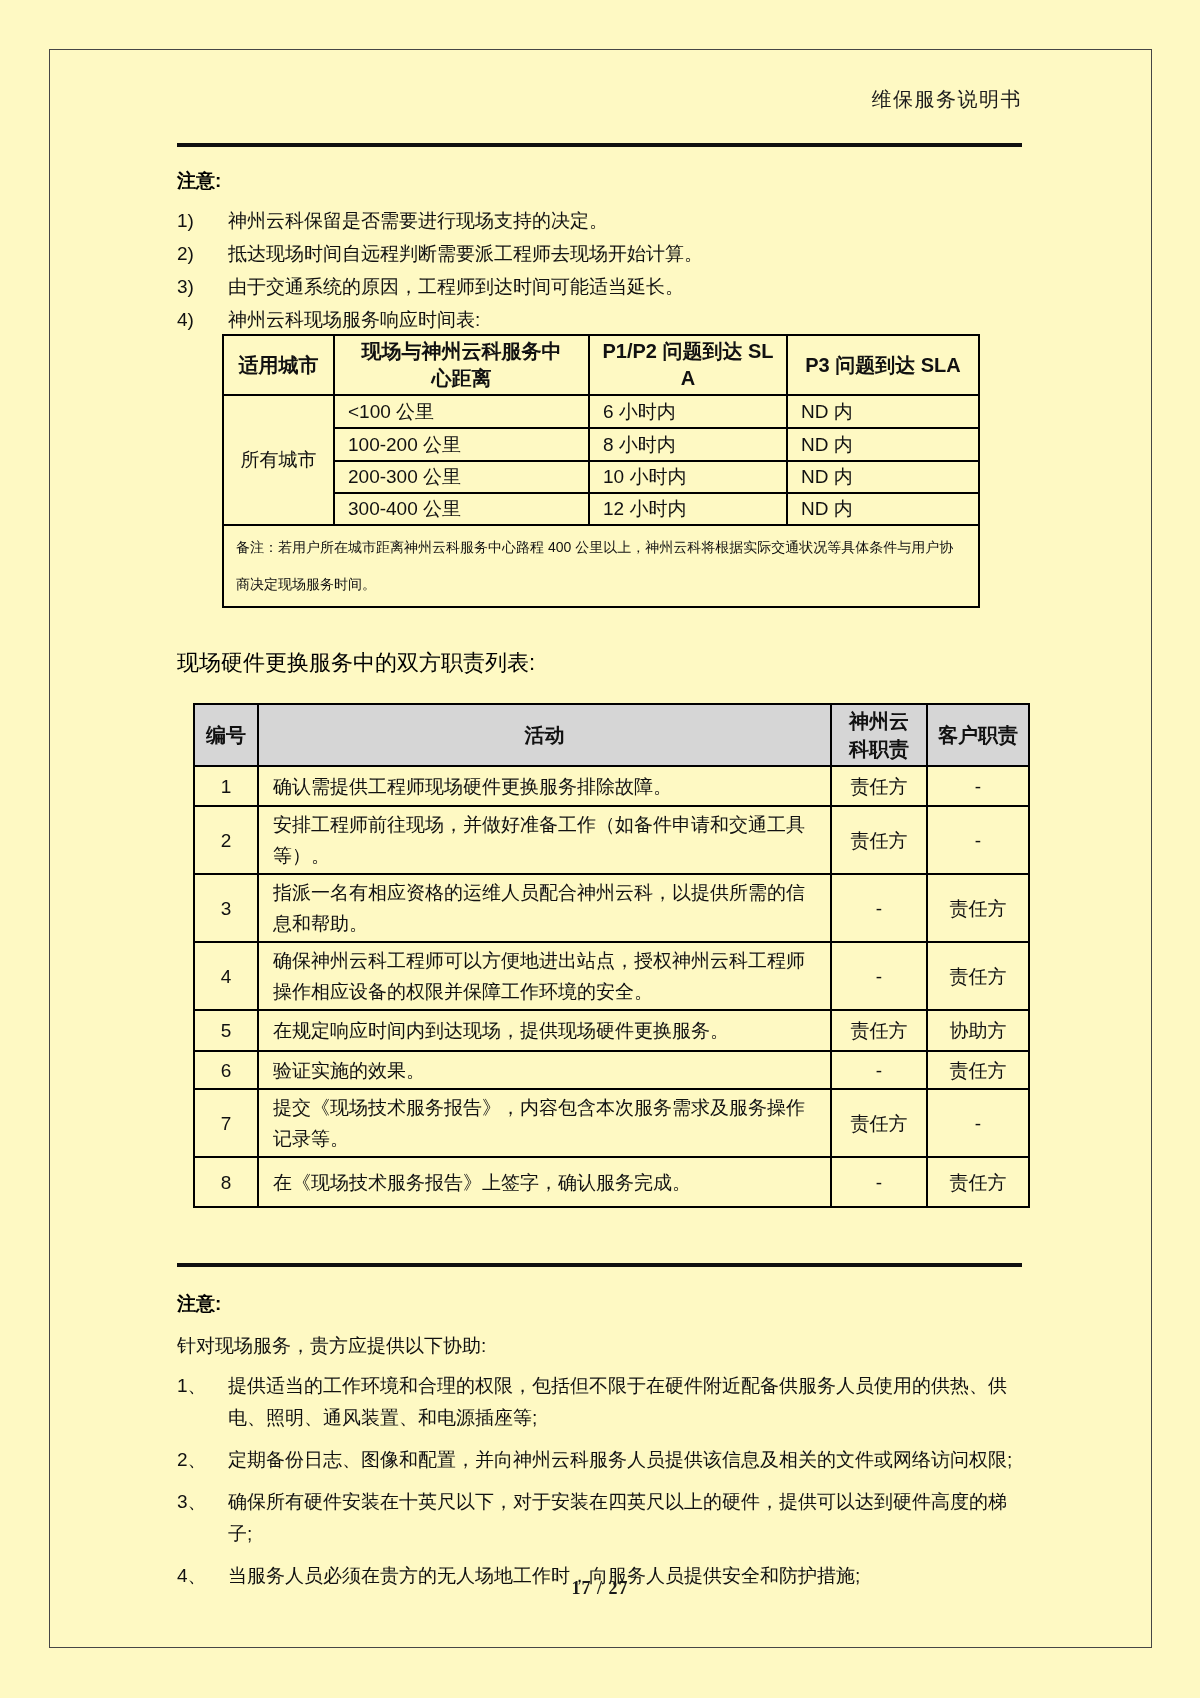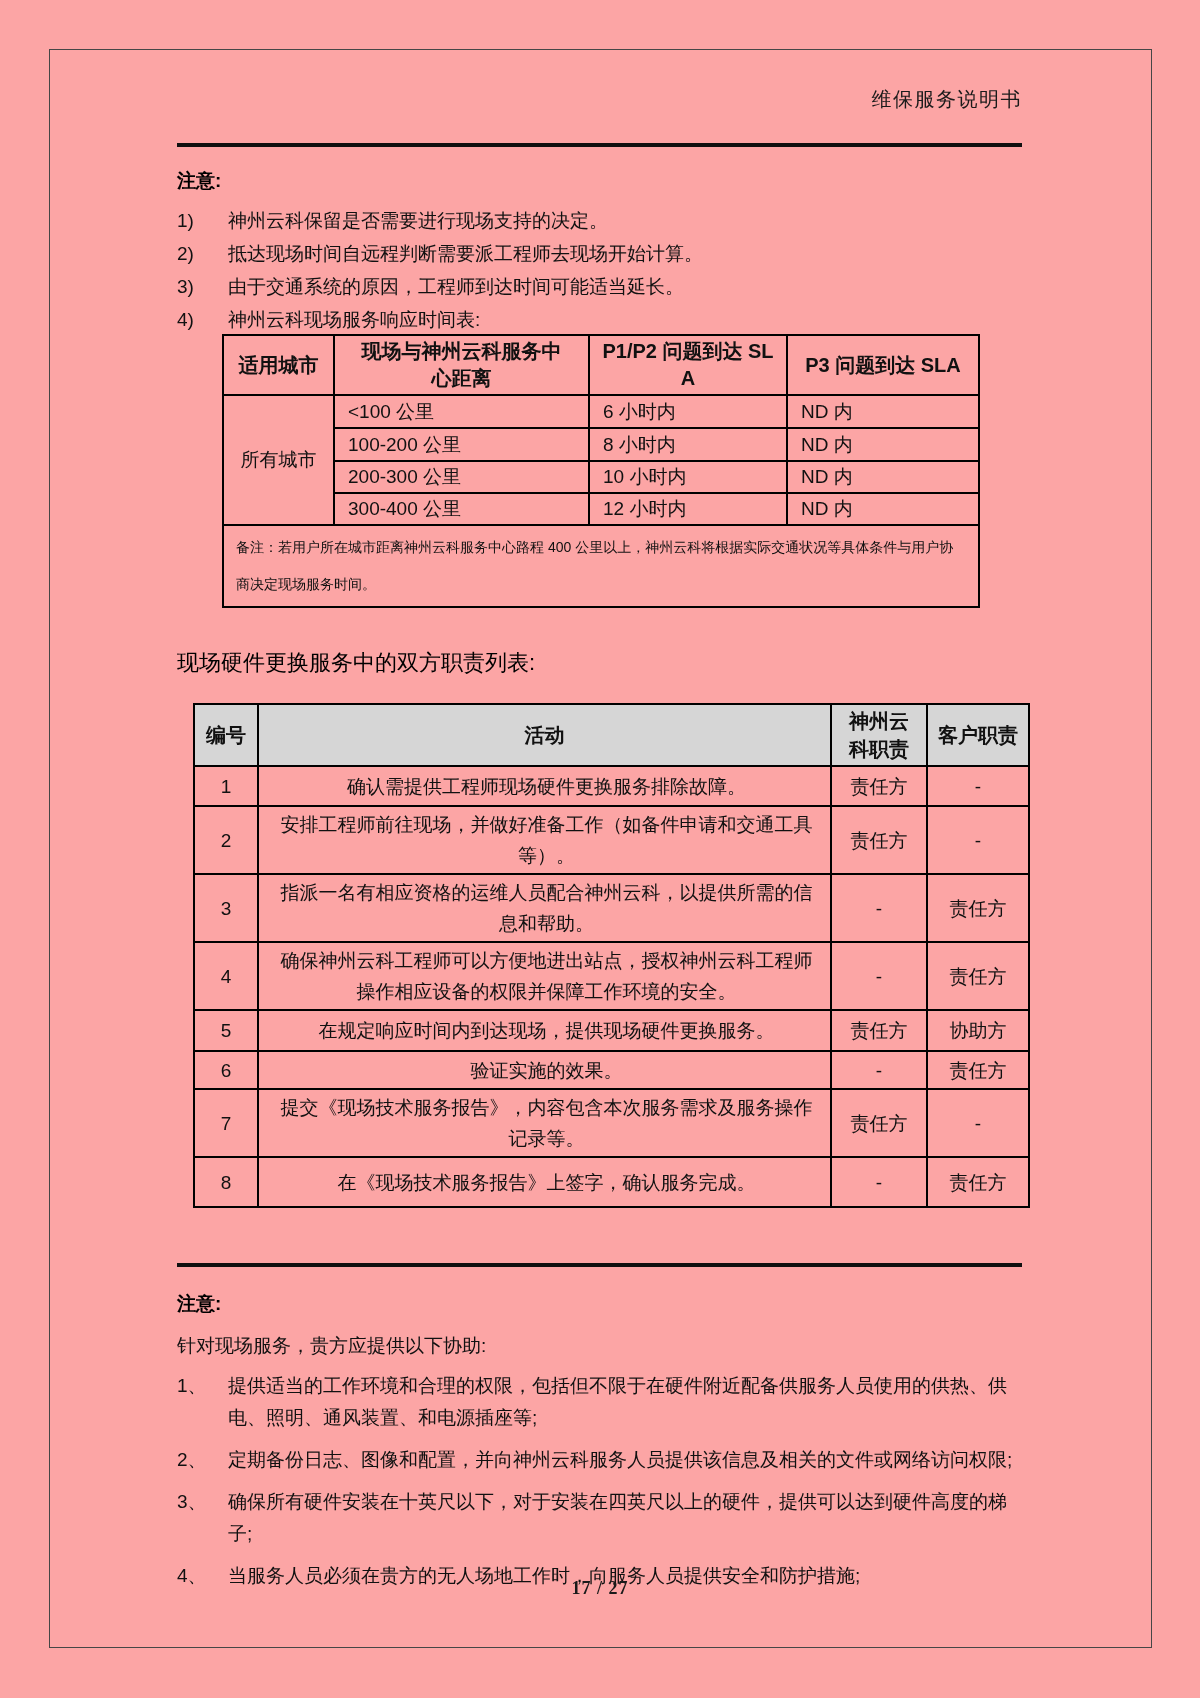--- a/index.html
+++ b/index.html
@@ -1,18 +1,18 @@
 <!DOCTYPE html>
 <html><head>
 <meta charset="utf-8">
 <style>
   html,body{margin:0;padding:0;background:#e8e8e8;}
   .page{
     position:relative;width:1200px;height:1698px;margin:0 auto;
-    background:#fca5a5;overflow:hidden;
+    background:#fef9c3;overflow:hidden;
     font-family:"Liberation Sans","DejaVu Sans",sans-serif;
     color:#111;
   }
   .page-frame{
     position:absolute;left:49px;top:49px;width:1103px;height:1599px;
     border:1.5px solid #464646;box-sizing:border-box;
   }
   .doc-title{
     position:absolute;top:86px;left:177px;width:845px;
     text-align:right;font-family:"Liberation Serif","DejaVu Serif",serif;
@@ -43,21 +43,21 @@
   .cell-left{text-align:left;padding-left:13px;border-radius:12px;}
   .remark-cell{text-align:left;line-height:37px;padding:3px 12px;font-size:14px;}
 
   .p1p4-note{position:absolute;left:228px;top:592px;font-size:19px;}
   .section-heading{position:absolute;left:177px;top:648px;font-size:22px;color:#000;}
 
   .resp-table{left:193px;top:703px;width:835px;}
   .resp-table th{font-size:20px;font-weight:bold;text-align:center;
                  background:#d6d6d6;line-height:28px;}
   .resp-table td{line-height:31px;}
-  .activity-cell{text-align:center;padding-left:14px;padding-right:10px;margin-top:41px;}
+  .activity-cell{text-align:left;padding-left:14px;padding-right:10px;margin-top:41px;}
 
   .page-number{
     position:absolute;left:0;top:1578px;width:1200px;text-align:center;
     font-family:"Liberation Serif","DejaVu Serif",serif;
     font-size:18px;font-weight:bold;color:#1a1a1a;letter-spacing:1px;
   }
 </style>
 </head>
 <body>
 

